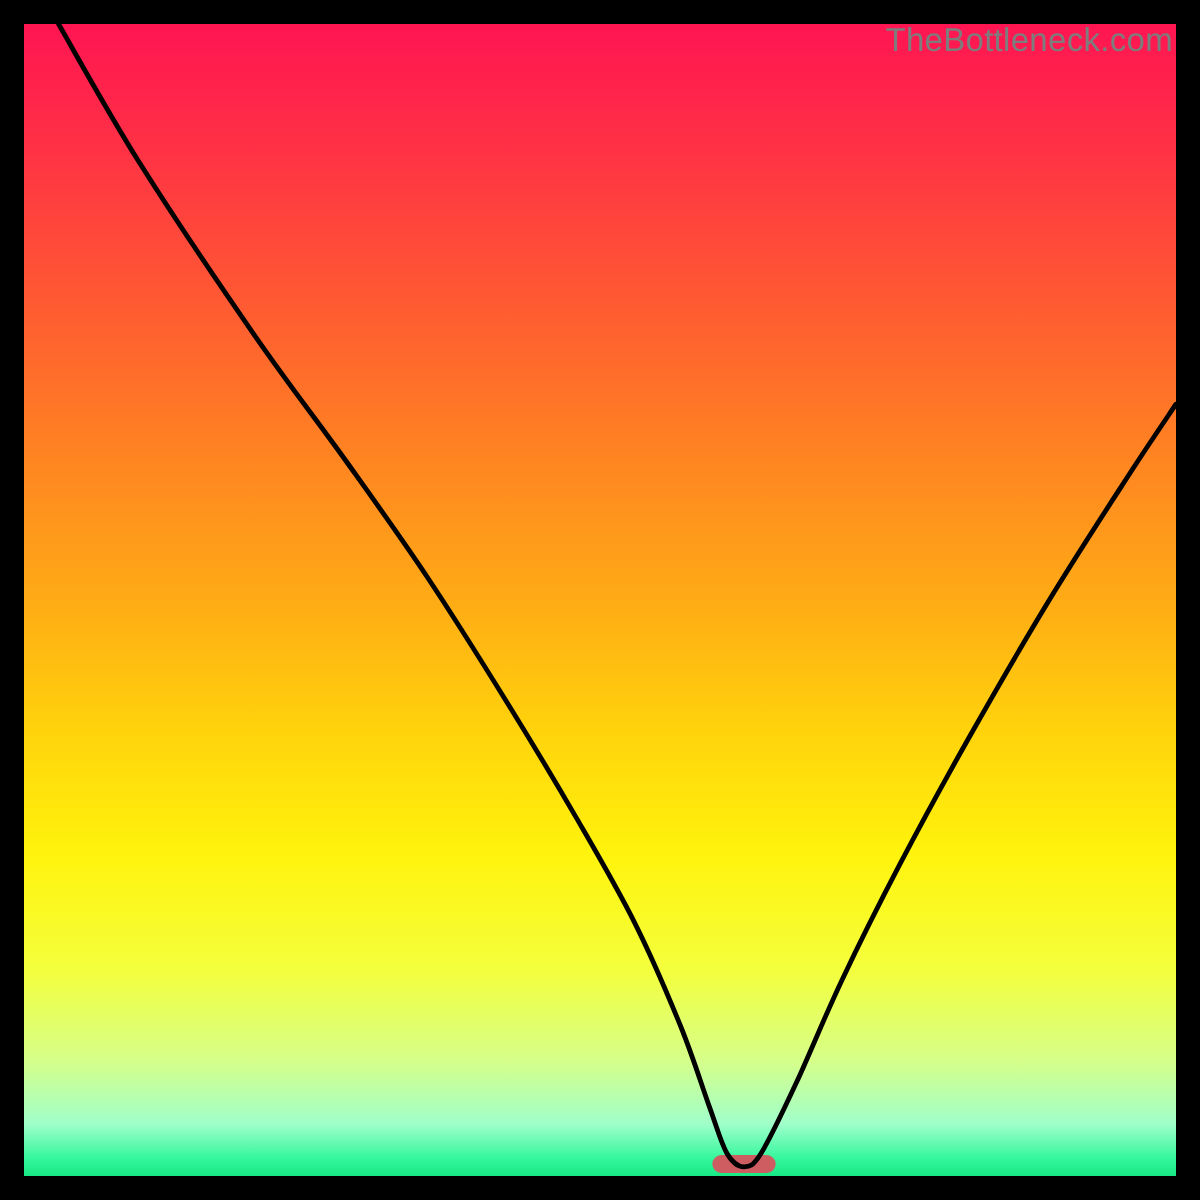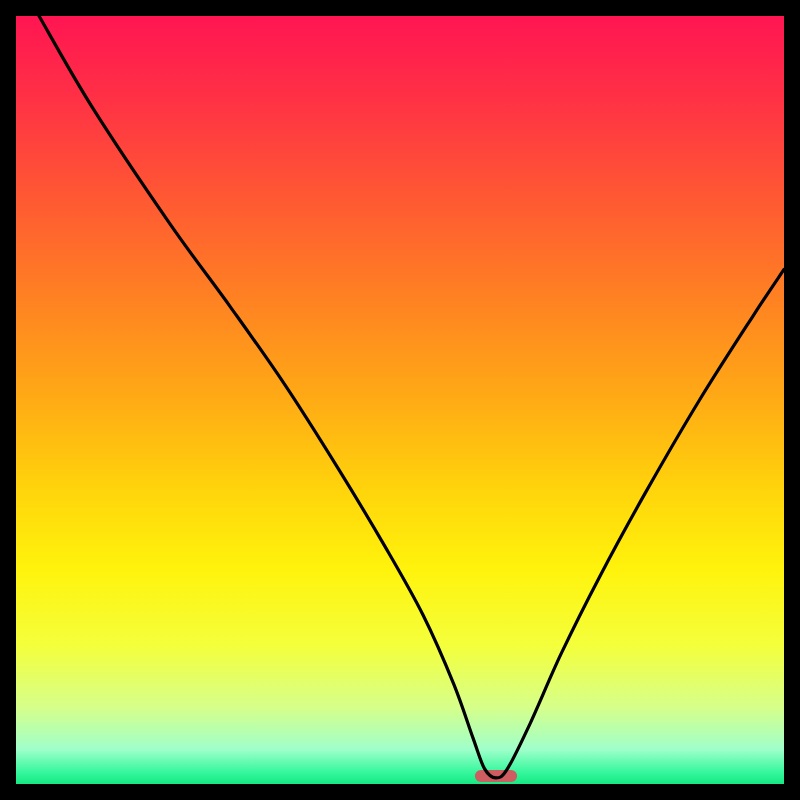--- a/index.html
+++ b/index.html
@@ -55,13 +55,14 @@
           <stop offset="90.00%" stop-color="#d6ff8a"></stop>
           <stop offset="95.50%" stop-color="#9fffca"></stop>
           <stop offset="98.50%" stop-color="#34f79c"></stop>
           <stop offset="100.00%" stop-color="#17e884"></stop>
         </linearGradient>
     </defs>
     <rect x="0" y="0" width="768" height="768" fill="url(#bg-grad)"></rect>
     <rect id="marker" rx="6" ry="6" height="12" fill="#cd5d61" x="458.88" width="42.24" y="754.00"></rect>
     <path id="curve" fill="none" stroke="#000" stroke-width="3.2" stroke-linejoin="round" stroke-linecap="round" d="M 23.04 0.00 C 32.00 15.36 55.04 57.60 76.80 92.16 C 98.56 126.72 130.56 174.08 153.60 207.36 C 176.64 240.64 195.84 264.96 215.04 291.84 C 234.24 318.72 250.88 341.76 268.80 368.64 C 286.72 395.52 305.92 426.24 322.56 453.12 C 339.20 480.00 354.56 505.60 368.64 529.92 C 382.72 554.24 395.52 576.00 407.04 599.04 C 418.56 622.08 429.44 647.68 437.76 668.16 C 446.08 688.64 451.84 707.84 456.96 721.92 C 462.08 736.00 464.64 745.98 468.48 752.64 C 472.32 759.30 476.16 761.86 480.00 761.86 C 483.84 761.86 485.76 761.86 491.52 752.64 C 497.28 743.42 505.60 725.76 514.56 706.56 C 523.52 687.36 533.76 661.76 545.28 637.44 C 556.80 613.12 569.60 587.52 583.68 560.64 C 597.76 533.76 613.12 505.60 629.76 476.16 C 646.40 446.72 665.60 413.44 683.52 384.00 C 701.44 354.56 723.20 321.28 737.28 299.52 C 751.36 277.76 762.88 261.12 768.00 253.44 "></path>
   </svg>
+  <div class="watermark">TheBottleneck.com</div>
 </div>
 
 </body></html>

